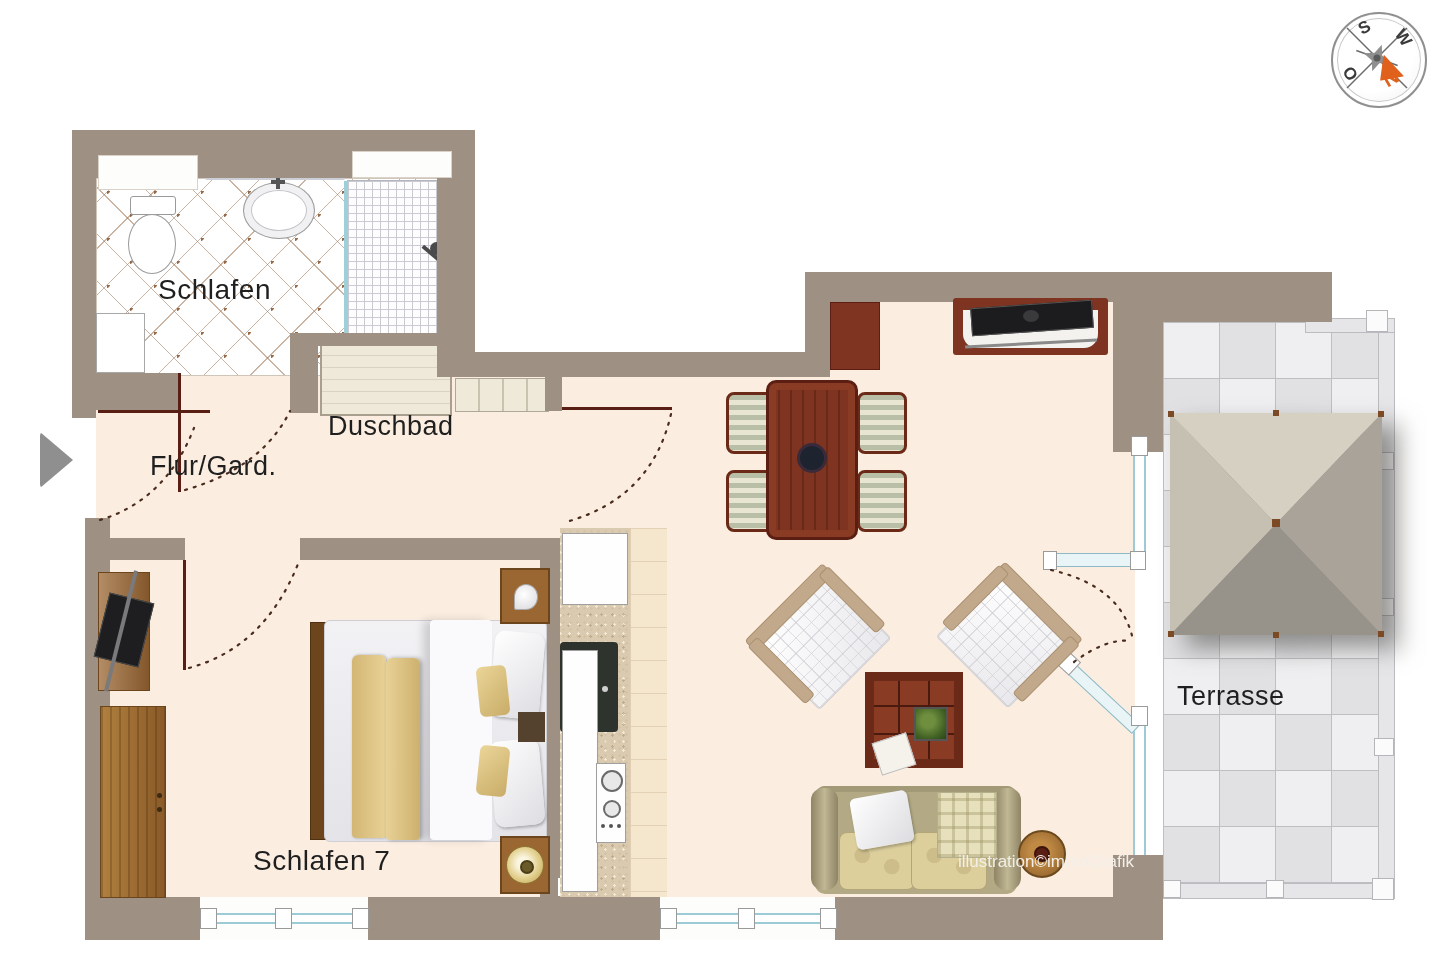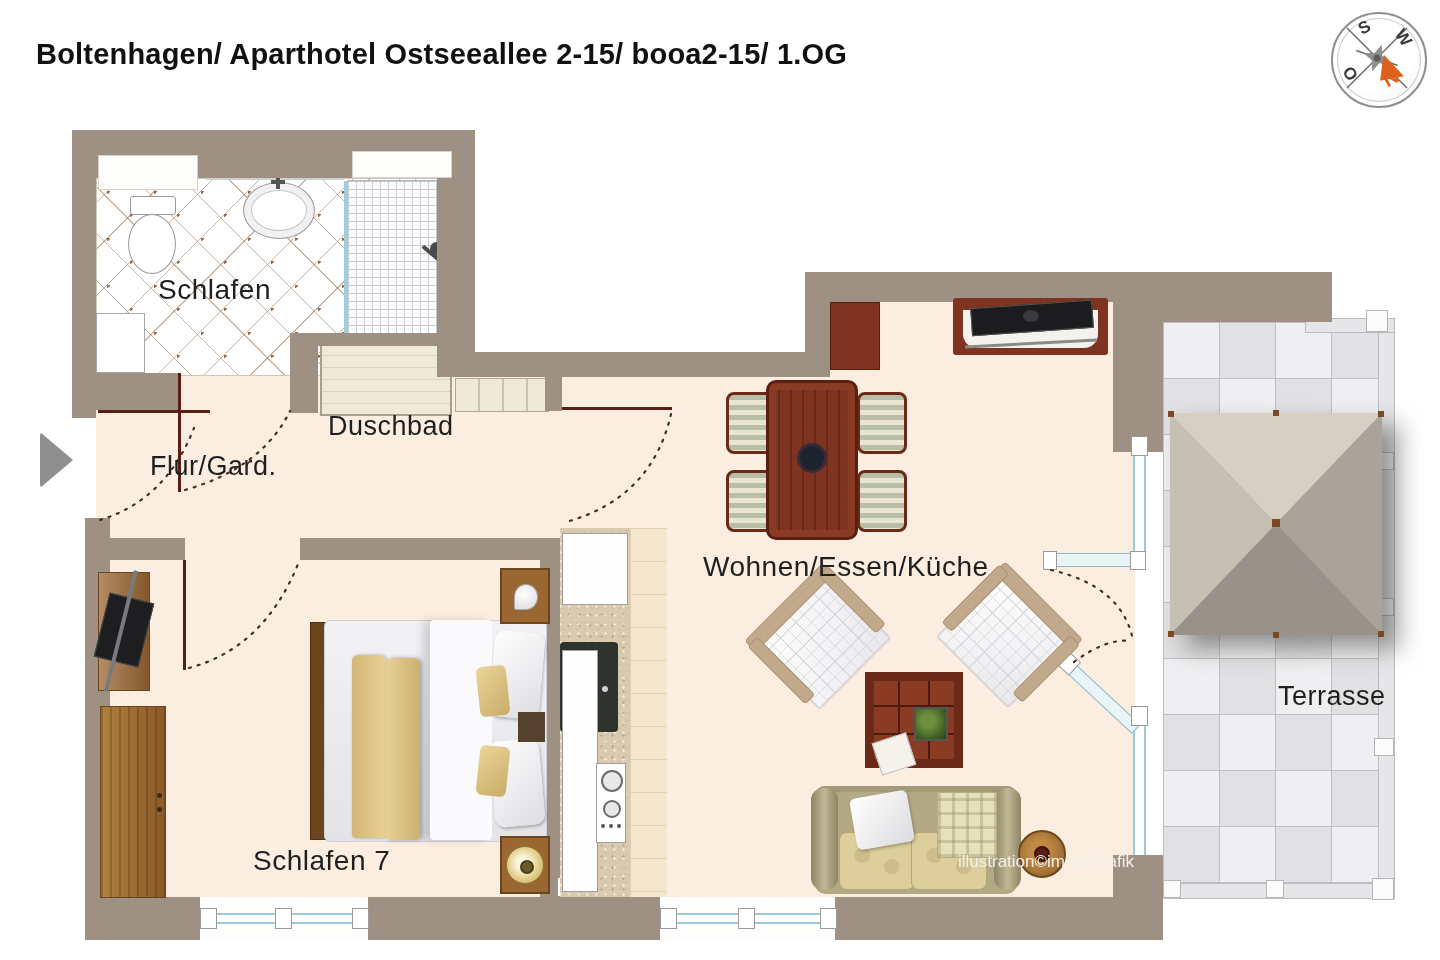--- a/index.html
+++ b/index.html
@@ -292,24 +292,22 @@
   <div class="abs wood" style="left:500px;top:836px;width:46px;height:54px;border:2px solid #6d451c;">
      <div class="lamp-gold" style="left:4px;top:8px;width:36px;height:36px;">
         <div class="abs" style="left:13px;top:13px;width:10px;height:10px;border-radius:50%;background:#6a5a28;border:2px solid #4c3f18;"></div>
      </div>
   </div>
 
   <div class="lbl" style="left:158px;top:274px;font-size:28px;">Schlafen</div>
   <div class="lbl" style="left:328px;top:411px;">Duschbad</div>
   <div class="lbl" style="left:150px;top:451px;">Flur/Gard.</div>
   <div class="lbl" style="left:253px;top:845px;font-size:28px;">Schlafen 7</div>
-  <div class="lbl" style="left:703px;top:551px;font-size:28px;">Wohnen/Essen/Küche</div>
-  <div class="lbl" style="left:1278px;top:681px;">Terrasse</div>
-
-  <div class="title">Boltenhagen/ Aparthotel Ostseeallee 2-15/ booa2-15/ 1.OG</div>
+  <div class="lbl" style="left:1177px;top:681px;">Terrasse</div>
+
   <div class="watermark" style="left:958px;top:852px;">illustration©immoGrafik</div>
 
   <div class="arrow" style="left:40px;top:432px;"></div>
 
   <div class="compass">
      <svg width="88" height="88" style="position:absolute;left:0;top:0;">
         <g stroke="#6a6a6a" stroke-width="1.4">
           <line x1="14" y1="14" x2="74" y2="74"></line>
           <line x1="74" y1="14" x2="14" y2="74"></line>
           <line x1="22" y1="44" x2="66" y2="44" transform="rotate(20 44 44)"></line>

